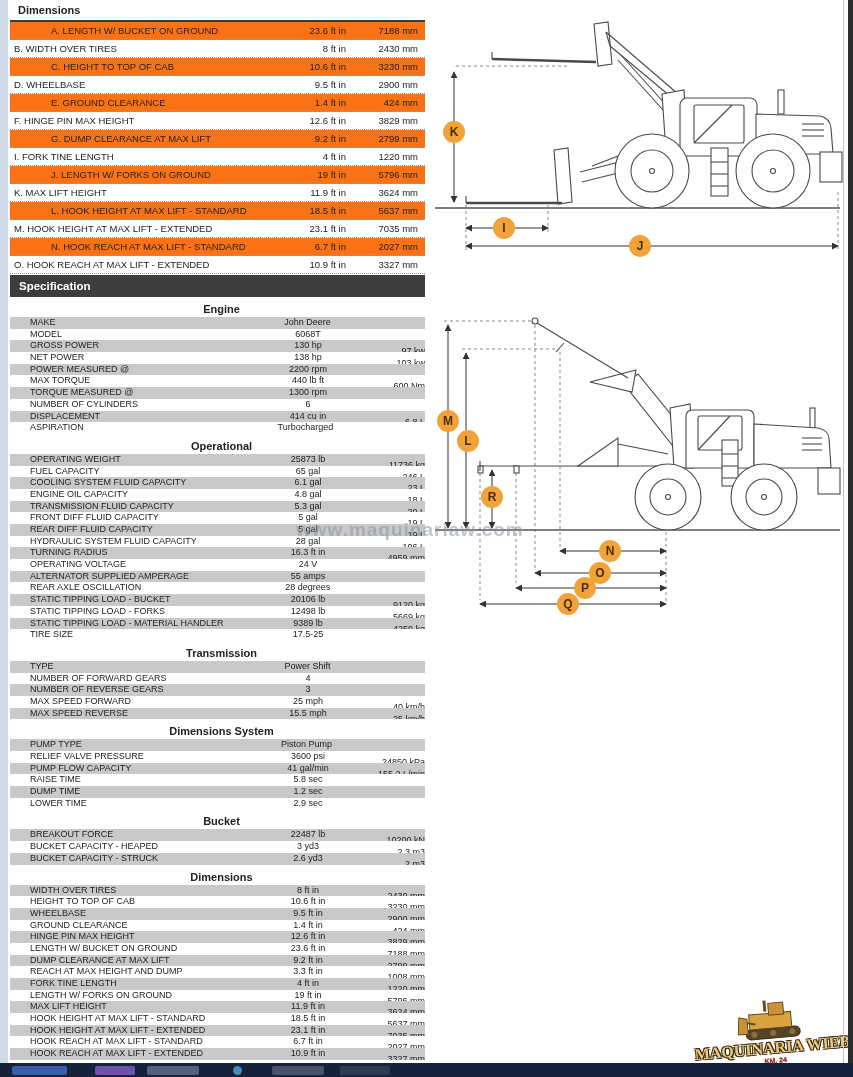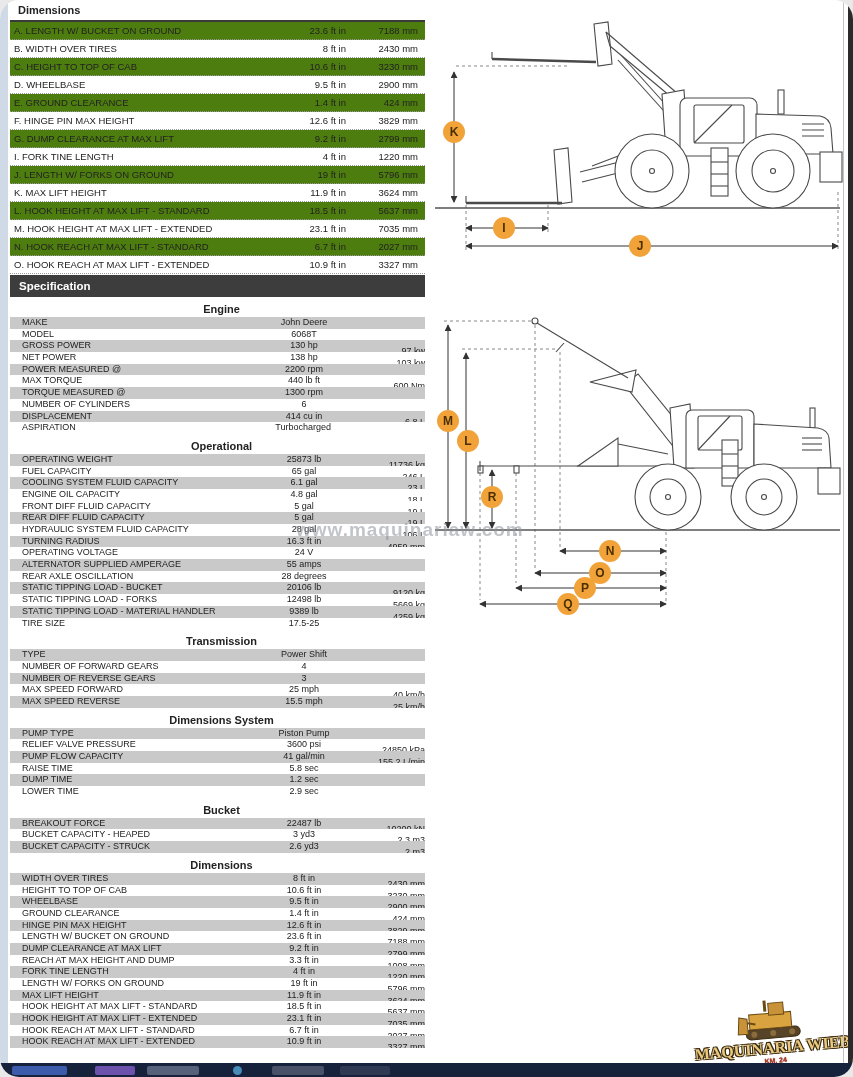--- a/index.html
+++ b/index.html
@@ -1,41 +1,41 @@
 <!DOCTYPE html>
 <html><head>
 <meta charset="utf-8">
 <style>
   html,body{margin:0;padding:0;background:#e9e9e9;}
   .screen{position:relative;width:853px;height:1077px;background:#fff;overflow:hidden;
-          font-family:"Liberation Sans",sans-serif;color:#222;border-radius:19px;}
+          font-family:"Liberation Sans",sans-serif;color:#222;}
   .left-strip{position:absolute;left:0;top:0;width:8px;height:1063px;background:#cfdae6;}
   .edge-hairline{position:absolute;left:843px;top:0;width:1px;height:1063px;background:#c4c4c4;}
   .edge-dark{position:absolute;left:848px;top:0;width:5px;height:1063px;background:#2b2b2b;}
 
   .content{position:absolute;left:10px;top:2px;width:415px;}
 
   
   .dim-title{font-size:11px;font-weight:700;color:#222;padding:2px 0 2px 8px;height:14px;
              border-bottom:2px solid #3a3a3a;}
   .dim-row{display:flex;align-items:center;height:18px;box-sizing:border-box;
            border-bottom:1px dotted #9a9a9a;font-size:9.5px;white-space:nowrap;}
-  .dim-rows .row.alt{background:#4d7c0f;}
+  .dim-rows .row.alt{background:#f97316;padding-left:37px;}
   .c-label{flex:1;padding-left:4px;overflow:hidden;}
   .c-imp{width:78px;text-align:right;}
   .c-met{width:72px;text-align:right;padding-right:7px;}
 
   
   .spec-header{margin-top:1px;height:22px;line-height:22px;background:#3d3d3d;color:#fff;
                font-size:11.5px;font-weight:700;padding-left:9px;}
   .sec-title{font-size:11px;font-weight:700;color:#222;margin:6px 0 2px 8px;line-height:12px;text-align:center;}
   .spec-row{display:flex;align-items:center;height:11.7px;line-height:11.7px;font-size:9px;
             white-space:nowrap;overflow:hidden;}
   .sec-rows .row.alt{background:#c9c9c9;}
-  .s-label{width:256px;padding-left:12px;overflow:hidden;}
+  .s-label{width:256px;padding-left:20px;overflow:hidden;}
   .s-v1{flex:1;text-align:center;}
   .s-v2{width:95px;text-align:right;margin-top:12px;}
 
   .diagram1{position:absolute;left:430px;top:2px;}
   .diagram2{position:absolute;left:430px;top:290px;}
   svg{display:block;}
   .mach{fill:#fff;stroke:#4a4a4a;stroke-width:1.1;}
   .mach-l{fill:none;stroke:#4a4a4a;stroke-width:1.1;}
   .thick{stroke-width:2.4;}
   .dim-l{stroke:#333;stroke-width:1;fill:none;}
@@ -245,20 +245,25 @@
             <span class="s-v1">6.1 gal</span>
             <span class="s-v2">23 L</span>
           </div>
 
           <div class="row spec-row">
             <span class="s-label">ENGINE OIL CAPACITY</span>
             <span class="s-v1">4.8 gal</span>
             <span class="s-v2">18 L</span>
           </div>
 
+          <div class="row spec-row alt">
+            <span class="s-label">TRANSMISSION FLUID CAPACITY</span>
+            <span class="s-v1">5.3 gal</span>
+            <span class="s-v2">20 L</span>
+          </div>
 
           <div class="row spec-row">
             <span class="s-label">FRONT DIFF FLUID CAPACITY</span>
             <span class="s-v1">5 gal</span>
             <span class="s-v2">19 L</span>
           </div>
 
           <div class="row spec-row alt">
             <span class="s-label">REAR DIFF FLUID CAPACITY</span>
             <span class="s-v1">5 gal</span>

